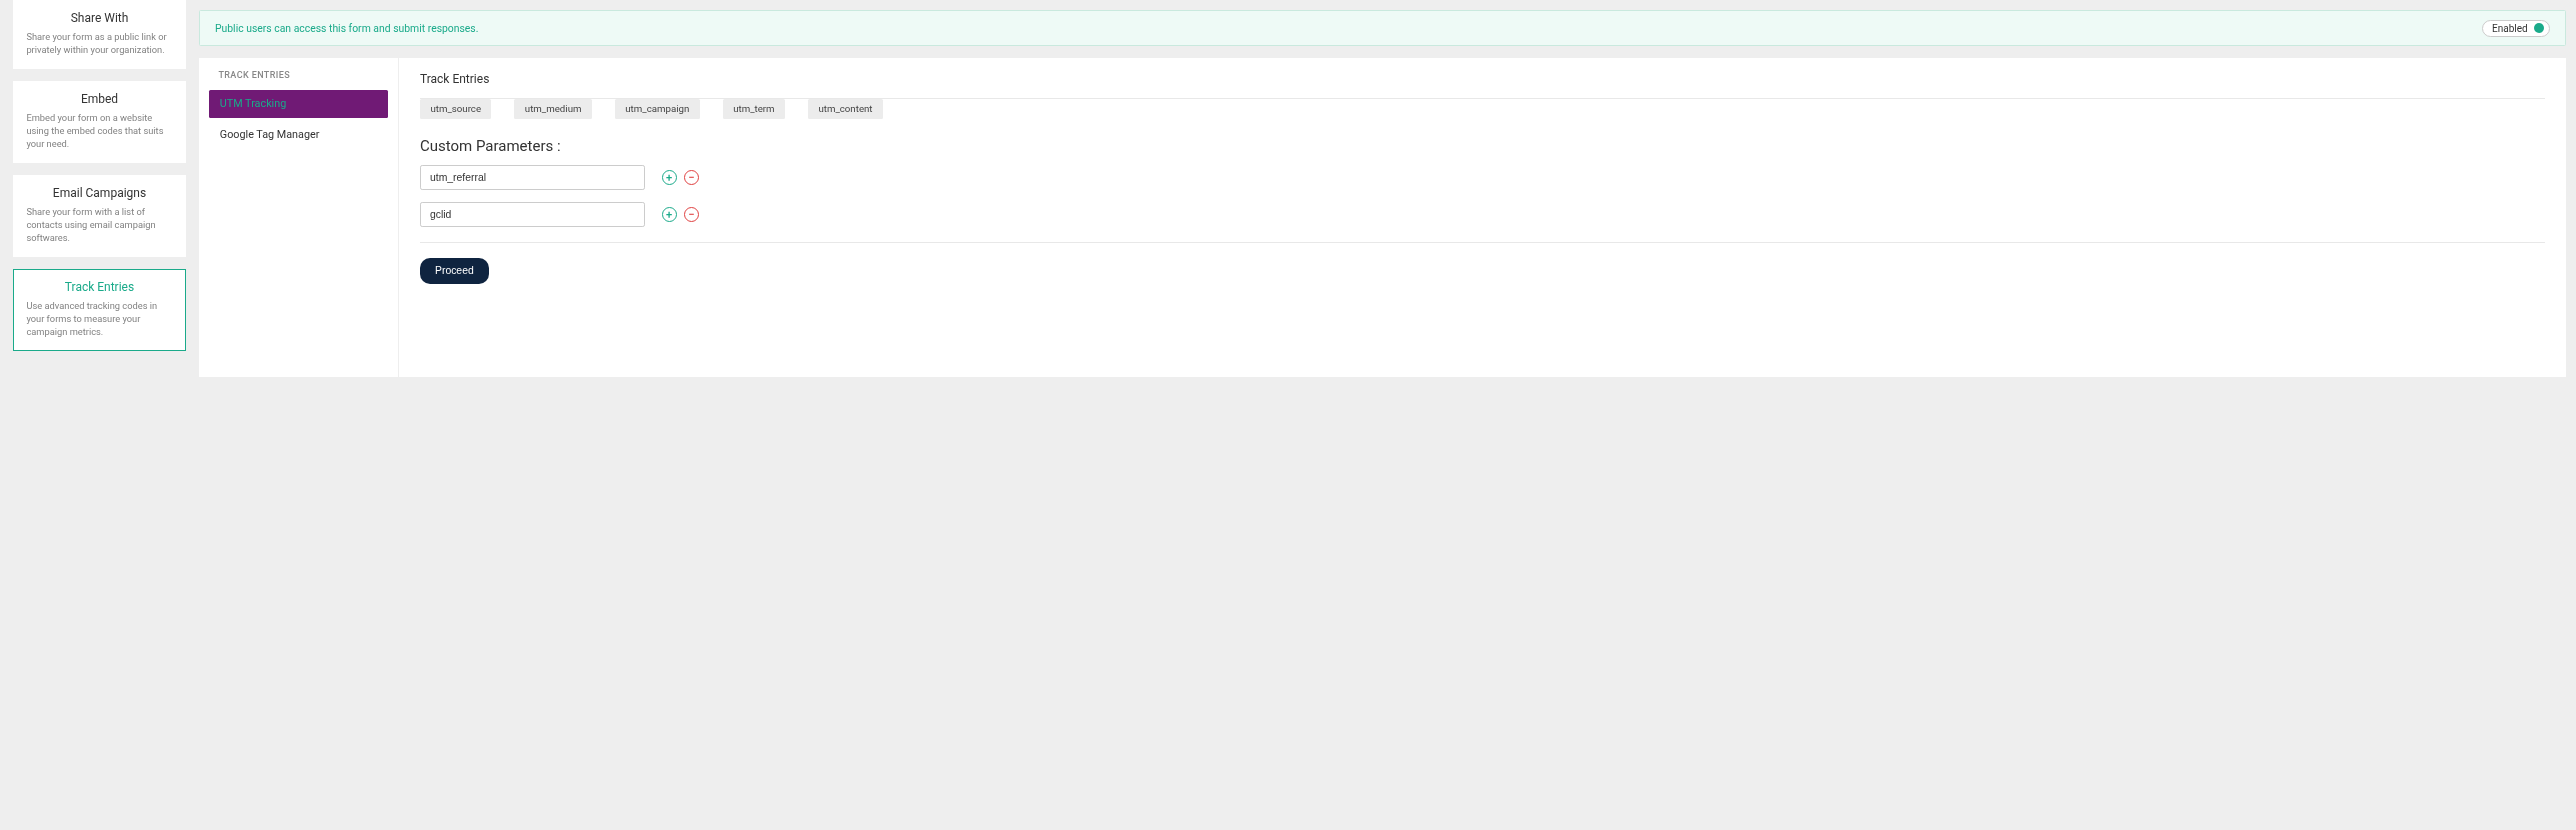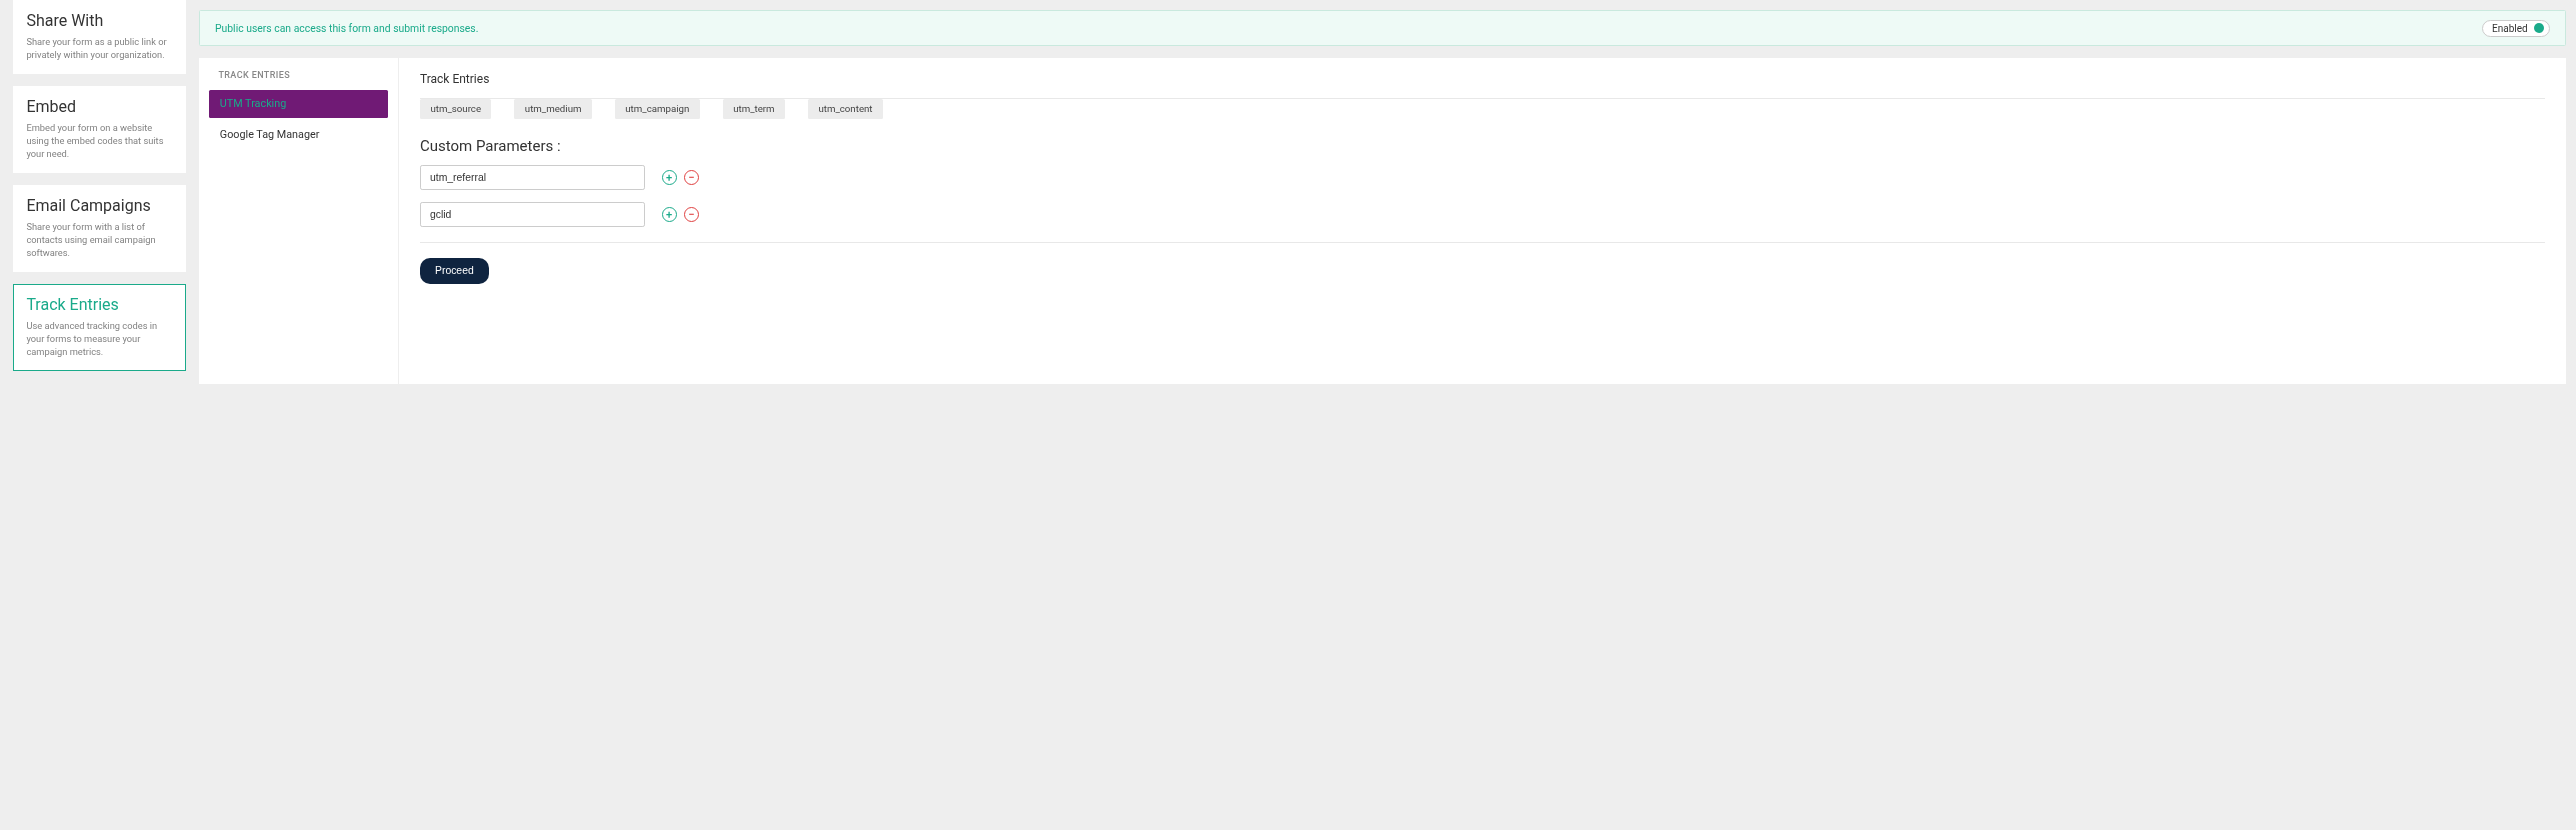--- a/index.html
+++ b/index.html
@@ -28,24 +28,25 @@
       background: #fff;
       padding: 10.4px 12px 12px 12px;
       border: 0.7px solid transparent;
       cursor: pointer;
     }
     .sidebar-card.active {
       border: 0.7px solid #1aaa8a;
       background: #fff;
     }
     .sidebar-card-title {
-      font-size: 16px;
+      font-size: 12px;
       color: #333;
       margin-bottom: 4.5px;
       font-weight: 400;
+      text-align: center;
     }
     .sidebar-card.active .sidebar-card-title {
       color: #1aaa8a;
     }
     .sidebar-card-desc {
       font-size: 9.3px;
       color: #828282;
       line-height: 1.4;
     }
     .main-area {

